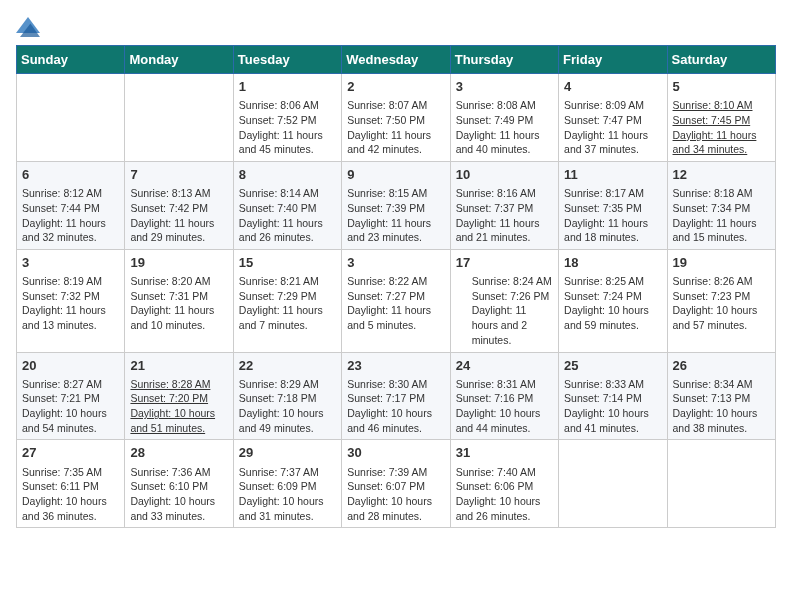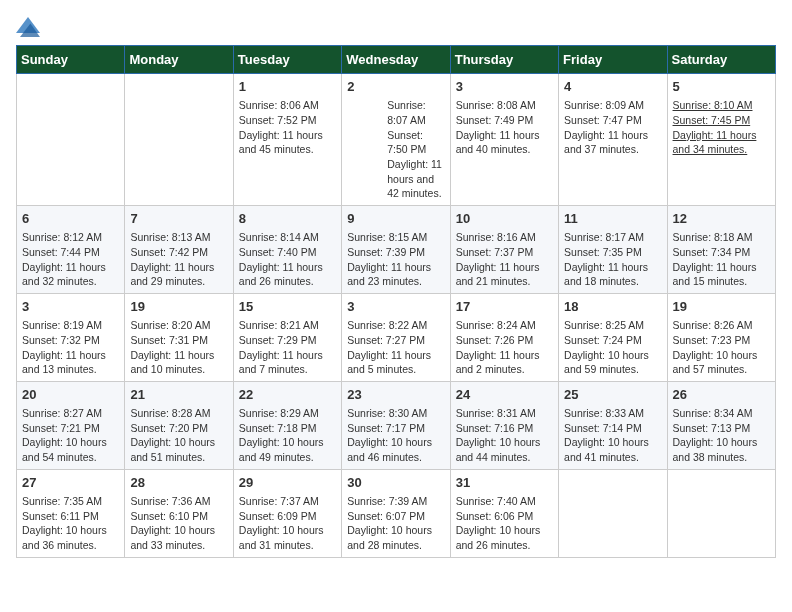--- a/index.html
+++ b/index.html
@@ -48,21 +48,21 @@
       font-size: 15px;
       color: #555;
       margin-top: 2px;
     }
     .calendar {
       width: 100%;
       border-collapse: collapse;
       border: 1px solid #ccc;
     }
     .calendar th {
-      background-color: #14532d;
+      background-color: #0f766e;
       color: #fff;
       font-size: 13px;
       font-weight: bold;
       padding: 6px 4px;
       text-align: left;
       border: 1px solid #2a6aaa;
     }
     .calendar td {
       vertical-align: top;
       border: 1px solid #ccc;
@@ -129,21 +129,21 @@
         <td class="empty-cell"></td>
         <td class="empty-cell"></td>
         <td>
           <span class="day-number">1</span>
           <div class="day-info" style="white-space: pre-line;">Sunrise: 8:06 AM
 Sunset: 7:52 PM
 Daylight: 11 hours and 45 minutes.</div>
         </td>
         <td>
           <span class="day-number">2</span>
-          <div class="day-info" style="white-space: pre-line; margin-left: 40px;">Sunrise: 8:07 AM
+          <div class="day-info" style="white-space: pre-line;">Sunrise: 8:07 AM
 Sunset: 7:50 PM
 Daylight: 11 hours and 42 minutes.</div>
         </td>
         <td>
           <span class="day-number">3</span>
           <div class="day-info" style="white-space: pre-line;">Sunrise: 8:08 AM
 Sunset: 7:49 PM
 Daylight: 11 hours and 40 minutes.</div>
         </td>
         <td>
@@ -223,21 +223,21 @@
 Daylight: 11 hours and 7 minutes.</div>
         </td>
         <td>
           <span class="day-number">3</span>
           <div class="day-info" style="white-space: pre-line;">Sunrise: 8:22 AM
 Sunset: 7:27 PM
 Daylight: 11 hours and 5 minutes.</div>
         </td>
         <td>
           <span class="day-number">17</span>
-          <div class="day-info" style="white-space: pre-line;">Sunrise: 8:24 AM
+          <div class="day-info" style="white-space: pre-line; margin-left: 16px;">Sunrise: 8:24 AM
 Sunset: 7:26 PM
 Daylight: 11 hours and 2 minutes.</div>
         </td>
         <td>
           <span class="day-number">18</span>
           <div class="day-info" style="white-space: pre-line;">Sunrise: 8:25 AM
 Sunset: 7:24 PM
 Daylight: 10 hours and 59 minutes.</div>
         </td>
         <td>
@@ -249,21 +249,21 @@
       </tr>
       <tr>
         <td>
           <span class="day-number">20</span>
           <div class="day-info" style="white-space: pre-line;">Sunrise: 8:27 AM
 Sunset: 7:21 PM
 Daylight: 10 hours and 54 minutes.</div>
         </td>
         <td>
           <span class="day-number">21</span>
-          <div class="day-info" style="white-space: pre-line;">Sunrise: 8:28 AM
+          <div class="day-info" style="white-space: pre-line; text-decoration: underline;">Sunrise: 8:28 AM
 Sunset: 7:20 PM
 Daylight: 10 hours and 51 minutes.</div>
         </td>
         <td>
           <span class="day-number">22</span>
           <div class="day-info" style="white-space: pre-line;">Sunrise: 8:29 AM
 Sunset: 7:18 PM
 Daylight: 10 hours and 49 minutes.</div>
         </td>
         <td>

